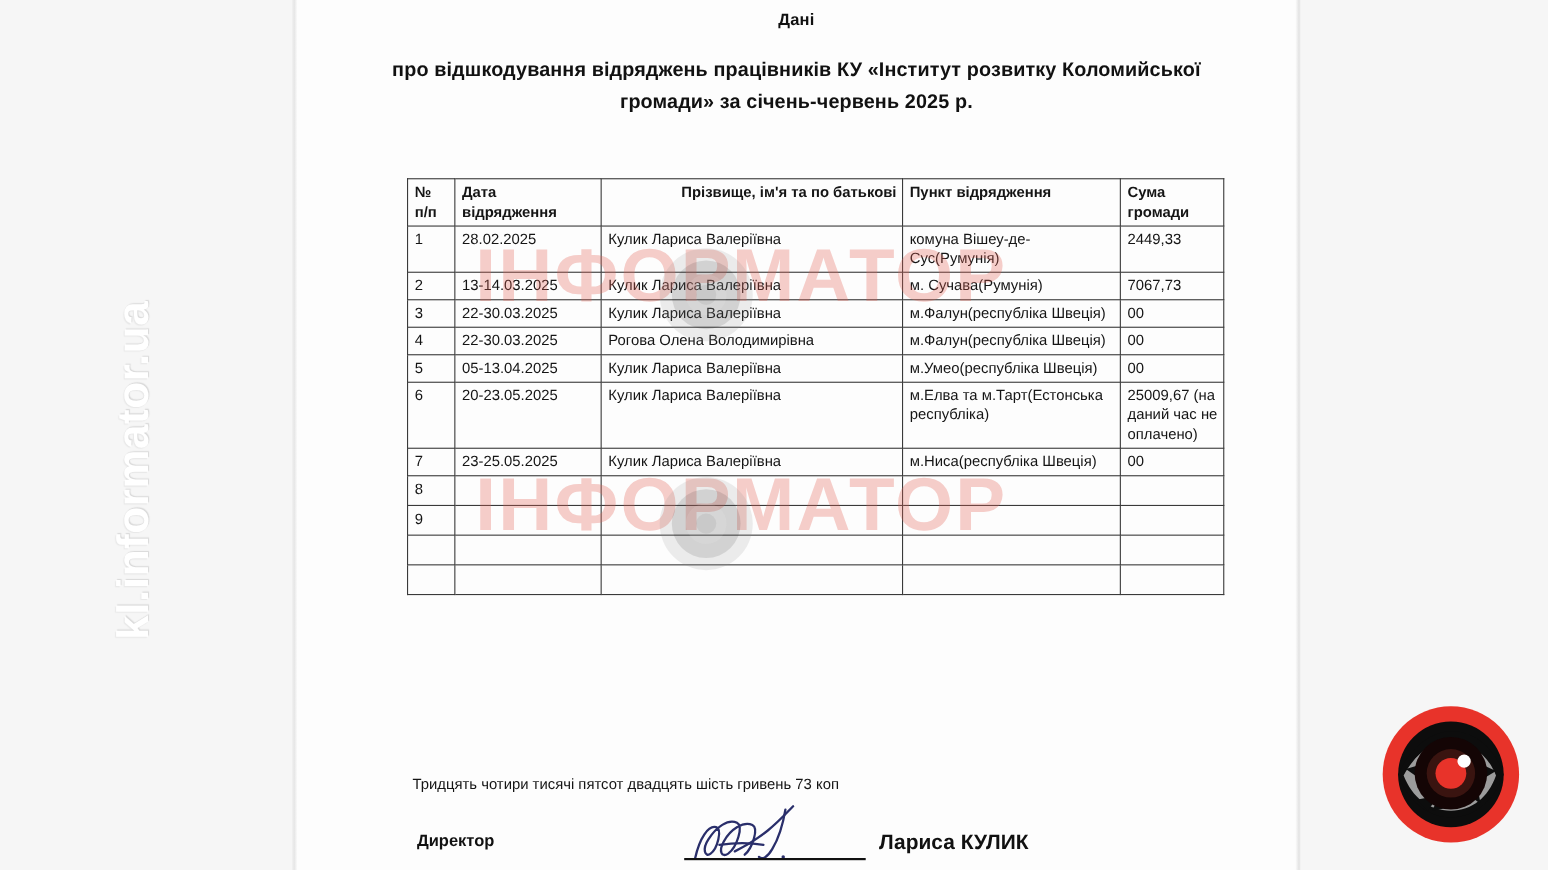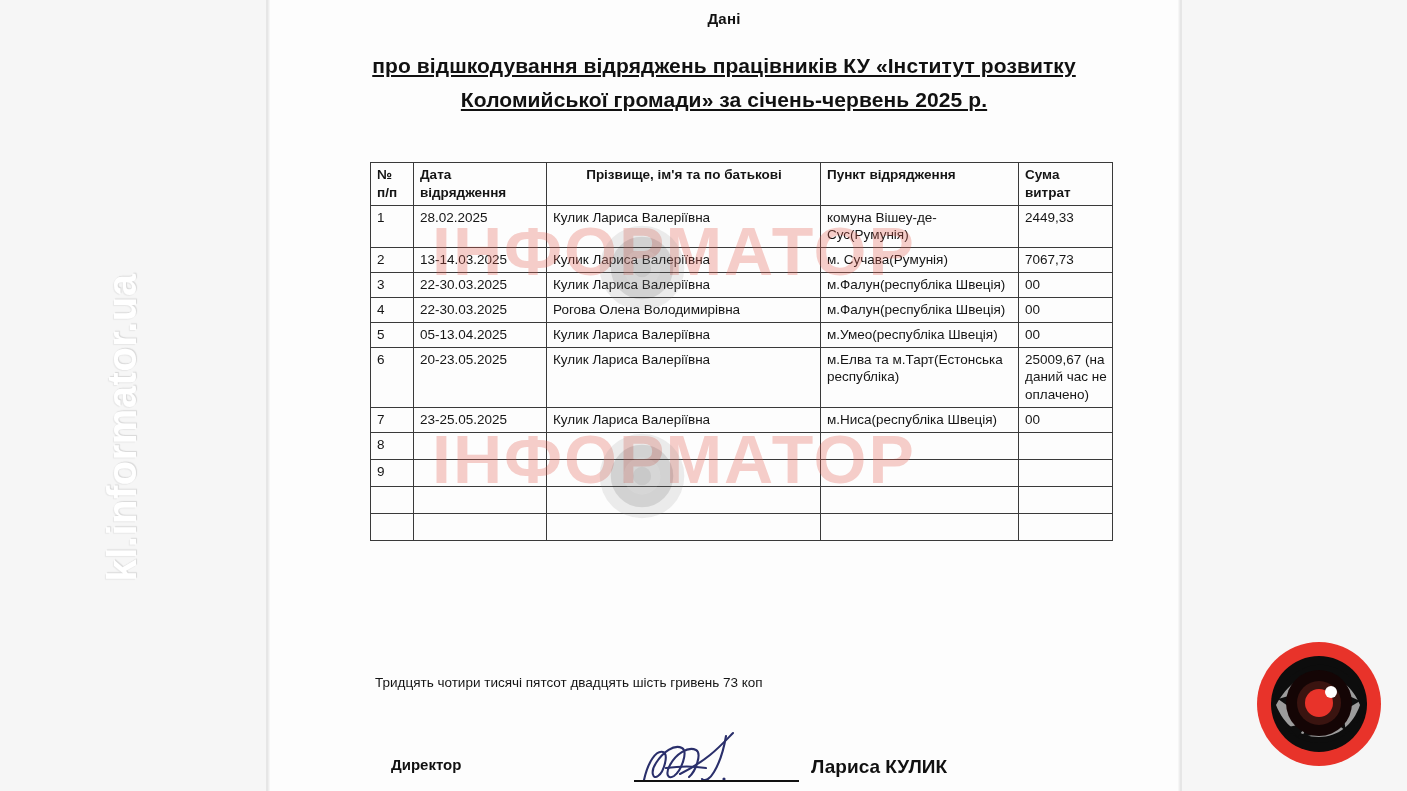--- a/index.html
+++ b/index.html
@@ -65,22 +65,22 @@
     width: 914px;
     height: 791px;
     color: #111;
   }
   .title-block { padding-top: 10px; text-align: center; }
   .t-line1 {
     font-size: 15px; font-weight: 700; letter-spacing: .2px;
     margin-bottom: 22px;
   }
   .t-line2 {
-    font-size: 21px; font-weight: 700; line-height: 1.62;
-    padding: 0 60px; letter-spacing: .1px; text-decoration: underline;
+    font-size: 18px; font-weight: 700; line-height: 1.62;
+    padding: 0 60px; letter-spacing: .1px;
   }
 
   
   .tbl-wrap { position: absolute; left: 103px; top: 162px; width: 742px; }
   table.main {
     border-collapse: collapse;
     width: 742px;
     table-layout: fixed;
     background: transparent;
   }
@@ -105,30 +105,30 @@
   col.c-dest  { width: 198px; }
   col.c-sum   { width: 94px; }
 
   td.num { text-align: left; }
   tr.r-blank td { height: 20px; }
   tr.r-total td { font-weight: 700; }
 
   .below-total {
     position: absolute;
     left: 108px;
-    top: 675px;
+    top: 705px;
     font-size: 13.5px;
     color: #151515;
     white-space: nowrap;
   }
 
   
   .sig-row {
     position: absolute;
-    left: 124px;
+    left: 112px;
     top: 750px;
     width: 700px;
     height: 40px;
     text-decoration: underline;
   }
   .sig-title {
     position: absolute; left: 0; top: 6px;
     font-size: 15px; font-weight: 700; color: #111;
   }
   .sig-line {
@@ -202,25 +202,25 @@
         <thead>
           <tr>
             <th>
               <div>№</div>
               <div>п/п</div>
             </th>
             <th>
               <div>Дата</div>
               <div>відрядження</div>
             </th>
-            <th style="text-align:center">Прізвище, ім'я та по батькові</th>
+            <th style="text-align:right">Прізвище, ім'я та по батькові</th>
             <th>Пункт відрядження</th>
             <th>
               <div>Сума</div>
-              <div>витрат</div>
+              <div>громади</div>
             </th>
           </tr>
         </thead>
         <tbody>
             <tr>
               <td class="num">1</td>
               <td>28.02.2025</td>
               <td>Кулик Лариса Валеріївна</td>
               <td>комуна Вішеу-де-Сус(Румунія)</td>
               <td>2449,33</td>

